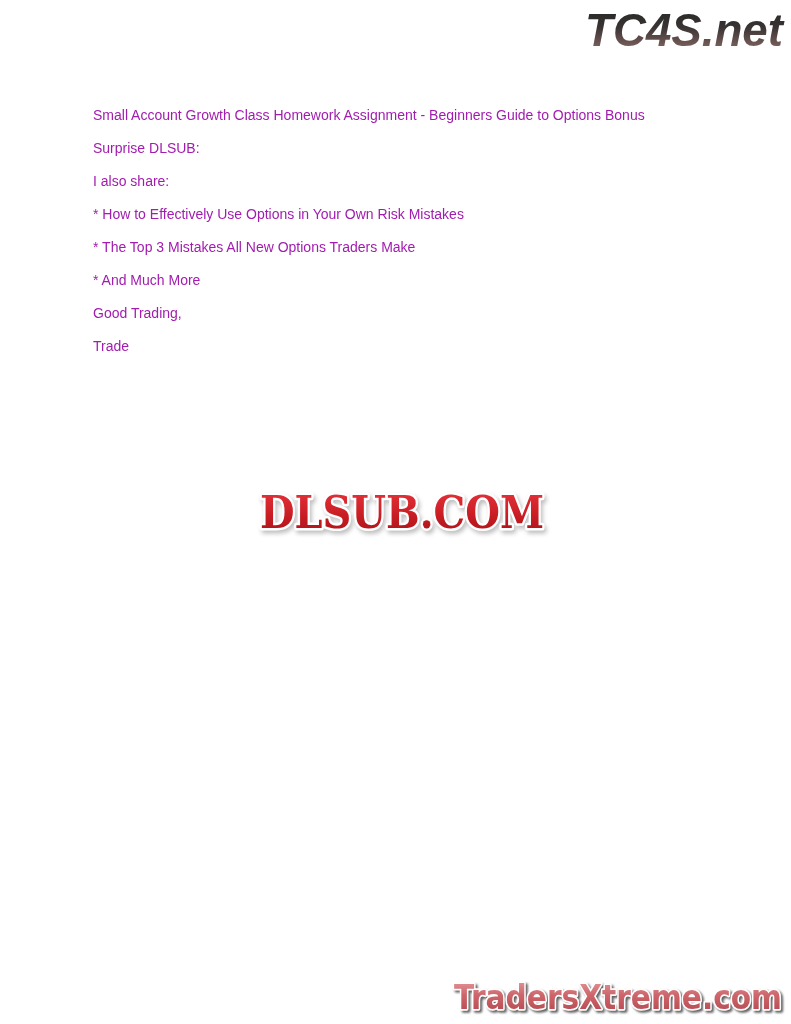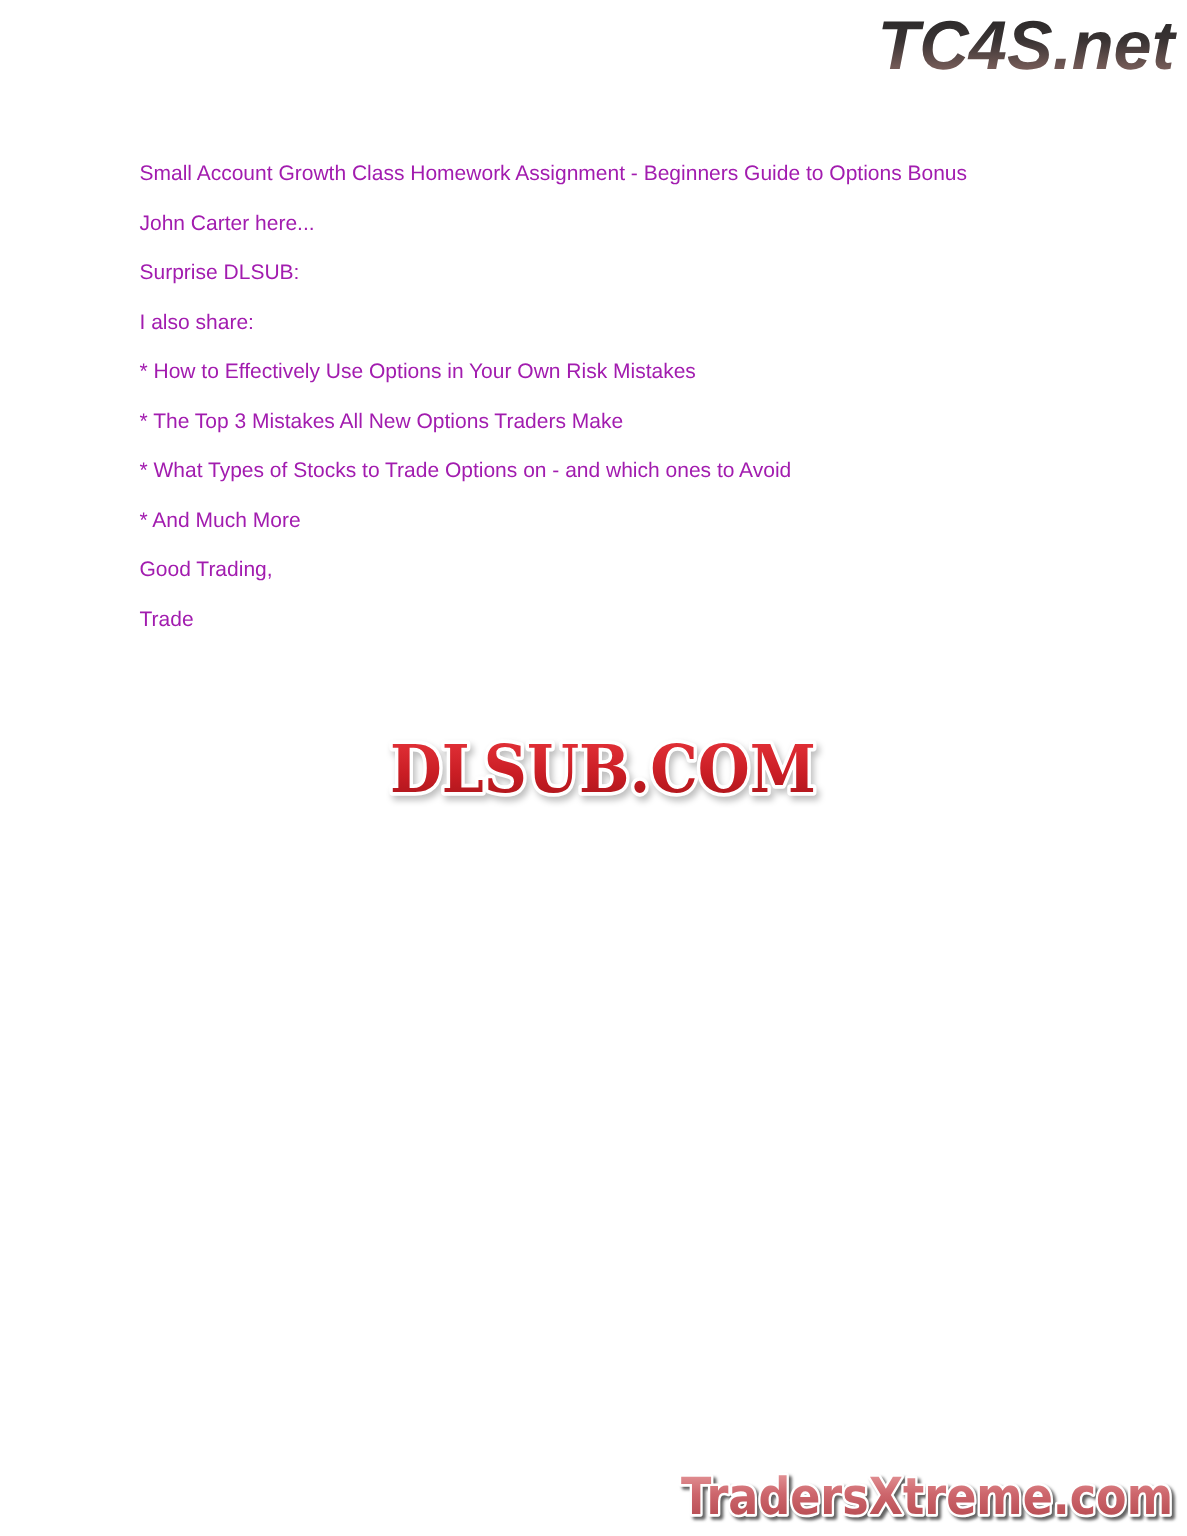--- a/index.html
+++ b/index.html
@@ -74,26 +74,24 @@
           <stop offset="45%" stop-color="#3a3434"></stop>
           <stop offset="100%" stop-color="#96726c"></stop>
         </linearGradient>
       </defs>
       <text x="2" y="44" font-family="'Liberation Sans', sans-serif" font-weight="bold" font-size="46" fill="url(#gradTc4s)" textLength="198" lengthAdjust="spacingAndGlyphs">TC4S.net</text>
     </svg>
   </div>
 
   <div class="doc">
     <p>Small Account Growth Class Homework Assignment - Beginners Guide to Options Bonus</p>
-    <p>John Carter here...</p>
     <p>Surprise DLSUB:</p>
     <p>I also share:</p>
     <p>* How to Effectively Use Options in Your Own Risk Mistakes</p>
     <p>* The Top 3 Mistakes All New Options Traders Make</p>
-    <p>* What Types of Stocks to Trade Options on - and which ones to Avoid</p>
     <p>* And Much More</p>
     <p>Good Trading,</p>
     <p>Trade</p>
   </div>
 
   <div class="dlsub-mark">
     <svg width="300" height="56" viewBox="0 0 300 56" style="filter: drop-shadow(2px 3px 2px #c0c0c0);">
       <defs>
         <linearGradient id="gradDlsub" x1="0" y1="0" x2="0" y2="1">
           <stop offset="0%" stop-color="#e8353c"></stop>

